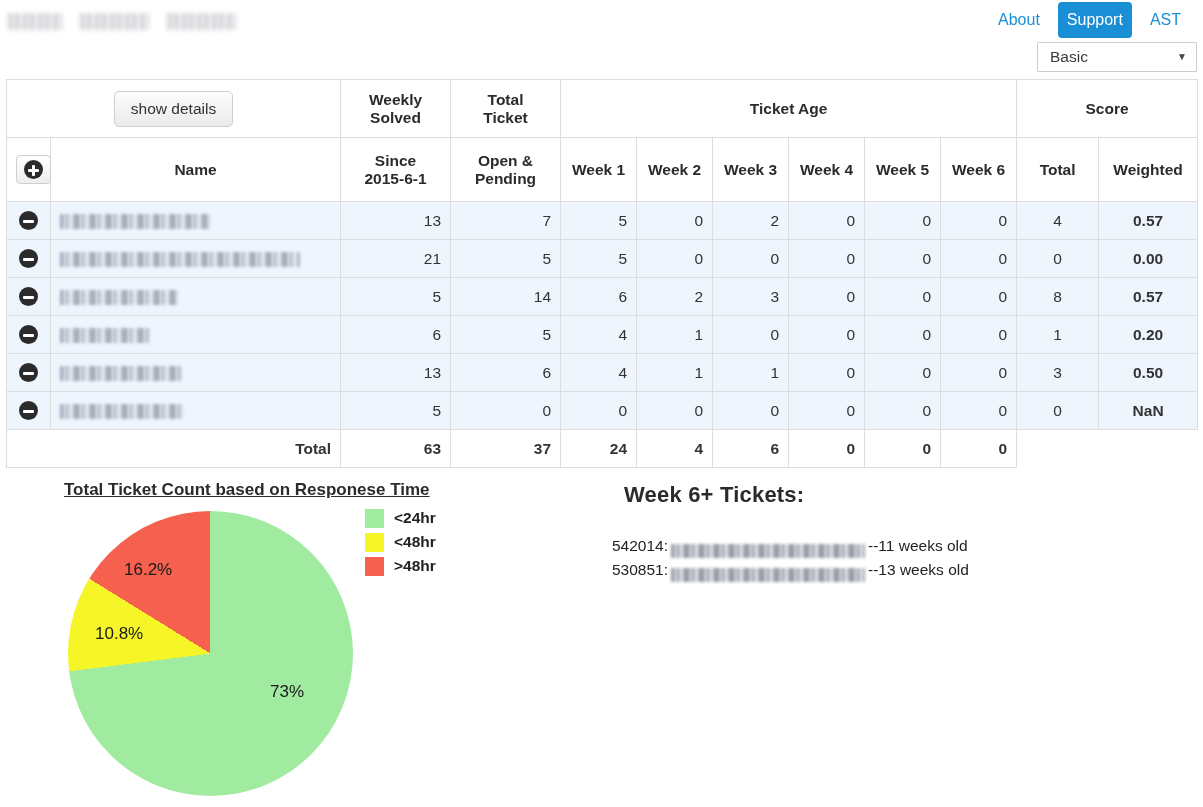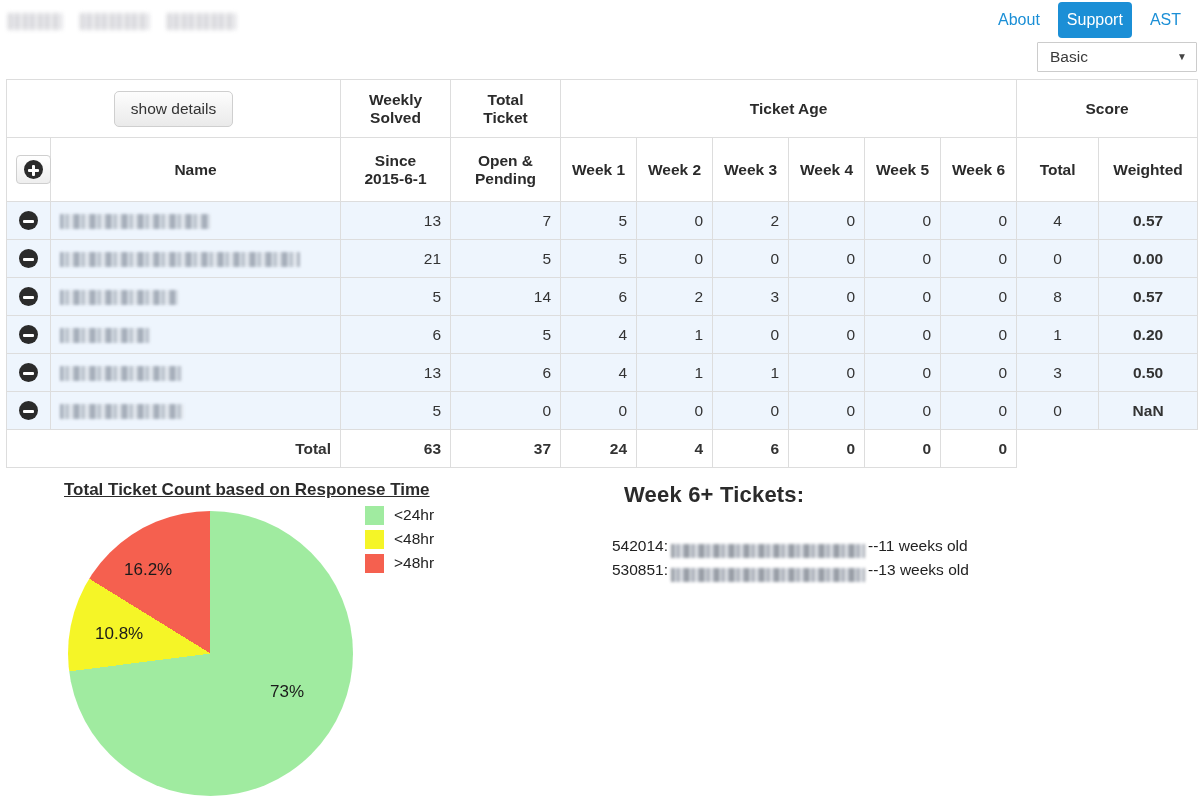--- a/index.html
+++ b/index.html
@@ -135,21 +135,21 @@
     width: 285px; height: 285px; border-radius: 50%;
   }
   .pie-label {
     position: absolute; font-size: 17px; color: #1a1a1a; white-space: nowrap;
   }
   .pl-red { left: 124px; top: 560px; }
   .pl-yel { left: 95px; top: 624px; }
   .pl-grn { left: 270px; top: 682px; }
 
   .legend { position: absolute; left: 365px; top: 36px; }
-  .legend-row { display: flex; align-items: flex-start; height: 24px; margin-bottom: 0px; }
+  .legend-row { display: flex; align-items: center; height: 24px; margin-bottom: 0px; font-weight: bold; }
   .sw { width: 19px; height: 19px; margin-right: 10px; }
   .legend-label { font-size: 15.5px; color: #222; }
 
   .week6 { position: absolute; left: 612px; top: 0px; width: 560px; }
   .week6 h2 {
     margin: 12px; font-size: 22px; font-weight: bold; color: #2b2b2b;
     letter-spacing: .2px;
   }
   .tickets { margin-top: 26px; }
   .ticket-line {

